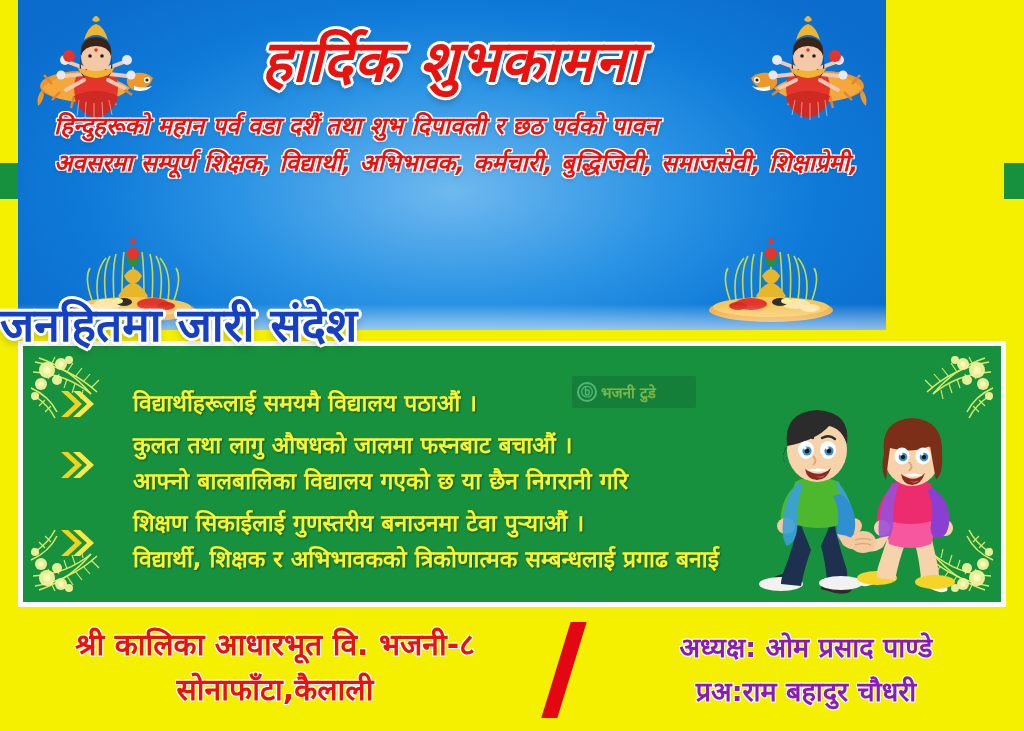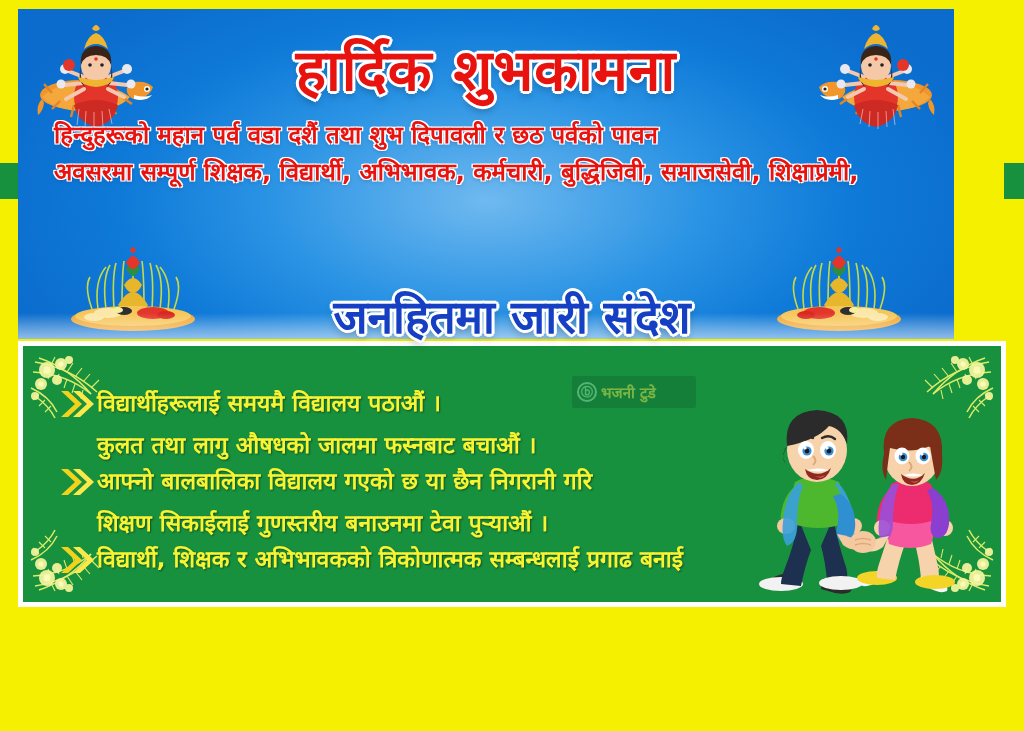--- a/index.html
+++ b/index.html
@@ -11,25 +11,26 @@
   #poster {
     position: relative;
     width: 1024px; height: 731px;
     background: #f5f000;
     overflow: hidden;
   }
 
   
   #blue-panel {
     position: absolute;
-    left: 18px; top: 9px;
-    width: 936px; height: 330px;
+    left: 18px; top: 0;
+    width: 868px; height: 330px;
     background:
       radial-gradient(ellipse 520px 260px at 50% 58%, #6fb9ef 0%, #2a93e4 42%, #0f7ad8 70%, #0b6ccd 100%);
     overflow: hidden;
+    font-style: italic;
   }
   #blue-panel::after{
     content:"";
     position:absolute; left:0; right:0; bottom:0; height:26px;
     background: linear-gradient(to bottom, rgba(255,255,255,0) 0%, rgba(255,255,255,.35) 60%, rgba(255,255,255,.55) 100%);
     pointer-events:none;
   }
 
   .title-main {
     position: absolute; left: 0; right: 0; top: 20px;
@@ -80,40 +81,39 @@
   }
   .corner-orn { position: absolute; width: 125px; height: 110px; pointer-events: none; }
   .corner-orn.tl { left: 2px;  top: 2px; }
   .corner-orn.bl { left: 2px;  bottom: 2px; transform: scaleY(-1); }
   .corner-orn.tr { right: 2px; top: 2px;    transform: scaleX(-1); }
   .corner-orn.br { right: 2px; bottom: 2px; transform: scale(-1,-1); }
 
   
   #banner-heading {
     position: absolute;
-    left: 0; right: 0; top: 284px;
-    text-align: center;
+    left: 0; right: 0; top: 292px;
     font-size: 46px;
     font-weight: bold;
     color: #1540c4;
     z-index: 40;
     white-space: nowrap;
     text-shadow:
       -2px -2px 0 #fff, 2px -2px 0 #fff, -2px 2px 0 #fff, 2px 2px 0 #fff,
       -3px 0 0 #fff, 3px 0 0 #fff, 0 -3px 0 #fff, 0 3px 0 #fff,
       0 5px 8px rgba(0,0,0,.3);
   }
 
   
   #bullets {
     position: absolute;
     left: 36px; top: 38px;
     width: 700px;
   }
-  .bullet-row { display: flex; align-items: flex-end; margin-bottom: 6px; }
+  .bullet-row { display: flex; align-items: center; margin-bottom: 6px; gap: 36px; }
   .chev { flex: 0 0 38px; height: 34px; margin-top: 3px; }
   .bullet-text {
     color: #f8f431;
     font-size: 23px;
     font-weight: bold;
     line-height: 36px;
     text-shadow: 1px 1px 2px rgba(0,0,0,.45);
   }
   .bullet-text .ln { display: block; white-space: nowrap; }
 
@@ -665,14 +665,25 @@
 
   <div id="banner-heading">जनहितमा जारी संदेश</div>
 
   <div id="watermark">
     <div class="wm-box">
       <span class="wm-circle">ⓑ</span>
       <span class="wm-text">भजनी टुडे</span>
     </div>
   </div>
 
+  <div id="bottom-bar">
+    <div id="school-name">
+      <span class="ln">श्री कालिका आधारभूत वि. भजनी-८</span>
+      <span class="ln">सोनाफाँटा,कैलाली</span>
+    </div>
+    <div id="slash"></div>
+    <div id="officials">
+      <span class="ln">अध्यक्ष: ओम प्रसाद पाण्डे</span>
+      <span class="ln">प्रअ:राम बहादुर चौधरी</span>
+    </div>
+  </div>
 
 </div>
 
 </body></html>

